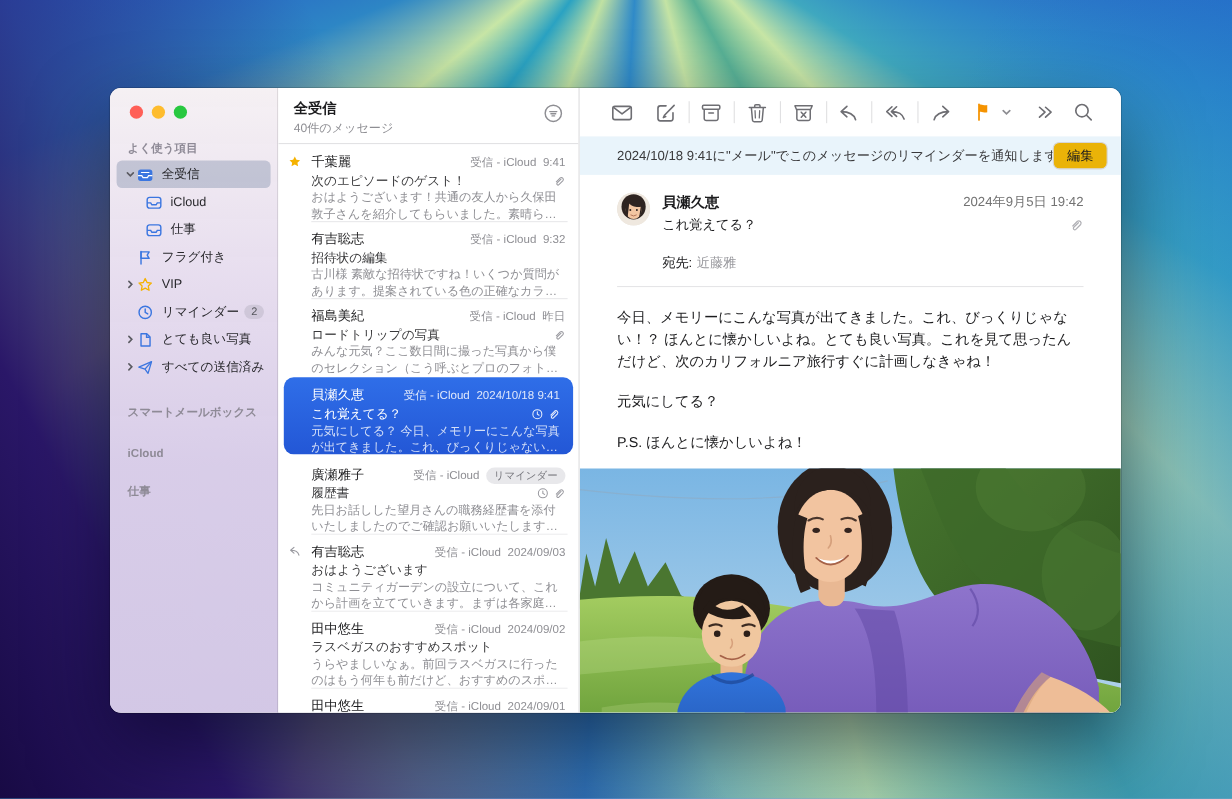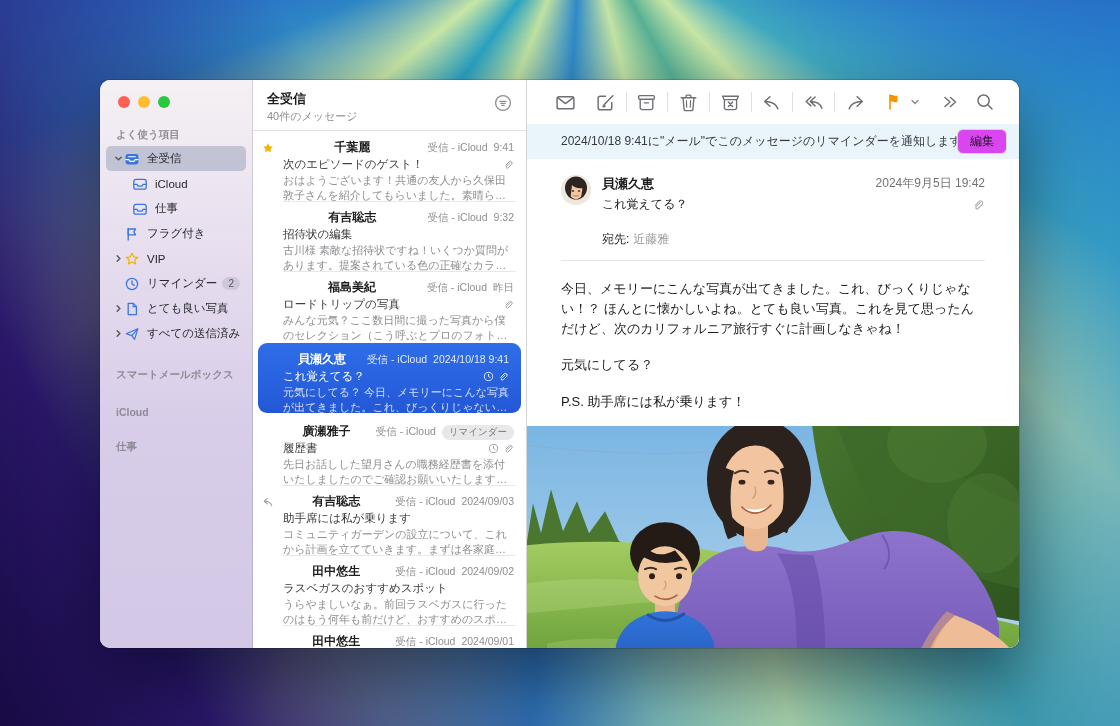--- a/index.html
+++ b/index.html
@@ -62,21 +62,21 @@
   .list-count { font-size:11px; color:#8e8e93; margin-top:1px; }
   .filter-btn { position:absolute; right:14px; top:14px; cursor:pointer; }
   .rows { flex:1; overflow:hidden; }
   .msg {
     position:relative; padding:8px 12px 8px 30px; height:70px; overflow:hidden;
   }
   .msg::before { content:""; position:absolute; top:0; left:30px; right:10px; height:1px; background:#e8e8ea; }
   .msg:first-child::before { display:none; }
   .msg .lead { position:absolute; left:9px; top:9px; }
   .msg .line1 { display:flex; align-items:baseline; }
-  .msg .sender { font-size:12px; font-weight:bold; color:#1c1c1e; flex:1; white-space:nowrap; overflow:hidden;text-align:center; }
+  .msg .sender { font-size:12px; font-weight:normal; color:#1c1c1e; flex:1; white-space:nowrap; overflow:hidden; }
   .msg .meta { font-size:10.5px; color:#8e8e93; white-space:nowrap; margin-left:6px; }
   .msg .line2 { display:flex; align-items:center; margin-top:1px; }
   .msg .subject { font-size:11.5px; color:#3a3a3c; flex:1; white-space:nowrap; overflow:hidden; }
   .msg .sub-icons { display:flex; gap:4px; align-items:center; }
   .msg .preview {
     font-size:11px; color:#8e8e93; line-height:1.32; margin-top:1px;
     display:-webkit-box; -webkit-line-clamp:2; -webkit-box-orient:vertical; overflow:hidden;
   }
   .msg.selected {
     background:linear-gradient(180deg,#2f6ee8,#2357d6); border-radius:9px;
@@ -97,21 +97,21 @@
   .toolbar { height:44px; flex:0 0 44px; display:flex; align-items:center; padding:0 22px 0 26px; }
   .tb { width:26px; height:24px; display:flex; align-items:center; justify-content:center; cursor:pointer; }
   .tb-sep { width:1px; height:20px; background:#e0e0e2; margin:0 8px; }
   .sp-s{ width:10px; } .sp-m{ width:16px; }
   .banner {
     flex:0 0 35px; background:#e9f4fb; display:flex; align-items:center;
     padding:0 12px 0 34px; font-size:12px; color:#3a3a3c;
   }
   .banner .btext { flex:1; white-space:nowrap; overflow:hidden; }
   .edit-btn {
-    background:#d946ef; border:1px solid #d6d6d8; border-radius:6px; font-size:12px;
+    background:#eab308; border:1px solid #d6d6d8; border-radius:6px; font-size:12px;
     color:#1c1c1e; padding:3px 12px; cursor:pointer; font-family:inherit;
   }
   .mail-head { padding:16px 34px 12px 34px; display:flex; position:relative; }
   .avatar {
     width:30px; height:30px; border-radius:50%; overflow:hidden; flex:0 0 30px;
     margin-right:11px; background:#e8e2da;
   }
   .mh-col { flex:1; }
   .mh-sender { font-size:13px; font-weight:bold; color:#1c1c1e; }
   .mh-subject { font-size:12px; color:#1c1c1e; margin-top:3px; }
@@ -362,21 +362,21 @@
           <svg width="12" height="12" viewBox="0 0 16 16">
               <path d="M7 3.5 L3 7 l4 3.5 M3 7 c6 0 9 1.5 10 6" fill="none" stroke="#9a9aa0" stroke-width="1.4" stroke-linecap="round" stroke-linejoin="round"></path>
             </svg>
         </span>
         <div class="line1">
             <span class="sender">有吉聡志</span>
             <span class="meta">受信 - iCloud</span>
             <span class="meta">2024/09/03</span>
           </div>
         <div class="line2">
-            <span class="subject">助手席には私が乗ります</span>
+            <span class="subject">おはようございます</span>
           </div>
         <div class="preview">コミュニティガーデンの設立について、これから計画を立てていきます。まずは各家庭の分担についての…</div>
       </div>
 
       <div class="msg">
         <div class="line1">
             <span class="sender">田中悠生</span>
             <span class="meta">受信 - iCloud</span>
             <span class="meta">2024/09/02</span>
           </div>
@@ -511,21 +511,21 @@
               <path d="M3.5 8 L8 3.4 a2.3 2.3 0 0 1 3.2 3.2 L6.5 11.3 a1.4 1.4 0 0 1-2-2 L9 4.8" fill="none" stroke="#b0b0b5" stroke-width="1.2" stroke-linecap="round"></path>
             </svg>
         </div>
       </div>
     </div>
     <div class="head-rule"></div>
 
     <div class="mail-body">
       <p>今日、メモリーにこんな写真が出てきました。これ、びっくりじゃない！？ ほんとに懐かしいよね。とても良い写真。これを見て思ったんだけど、次のカリフォルニア旅行すぐに計画しなきゃね！</p>
       <p>元気にしてる？</p>
-      <p>P.S. 助手席には私が乗ります！</p>
+      <p>P.S. ほんとに懐かしいよね！</p>
     </div>
 
     <div class="photo">
       <svg viewBox="0 0 492 308" preserveAspectRatio="xMidYMid slice">
         <defs>
           <linearGradient id="skyG" x1="0" y1="0" x2="0" y2="1">
             <stop offset="0" stop-color="#6fb0e2"></stop>
               <stop offset="1" stop-color="#bdd9ec"></stop>
           </linearGradient>
           <linearGradient id="grassG" x1="0" y1="0" x2="0" y2="1">

